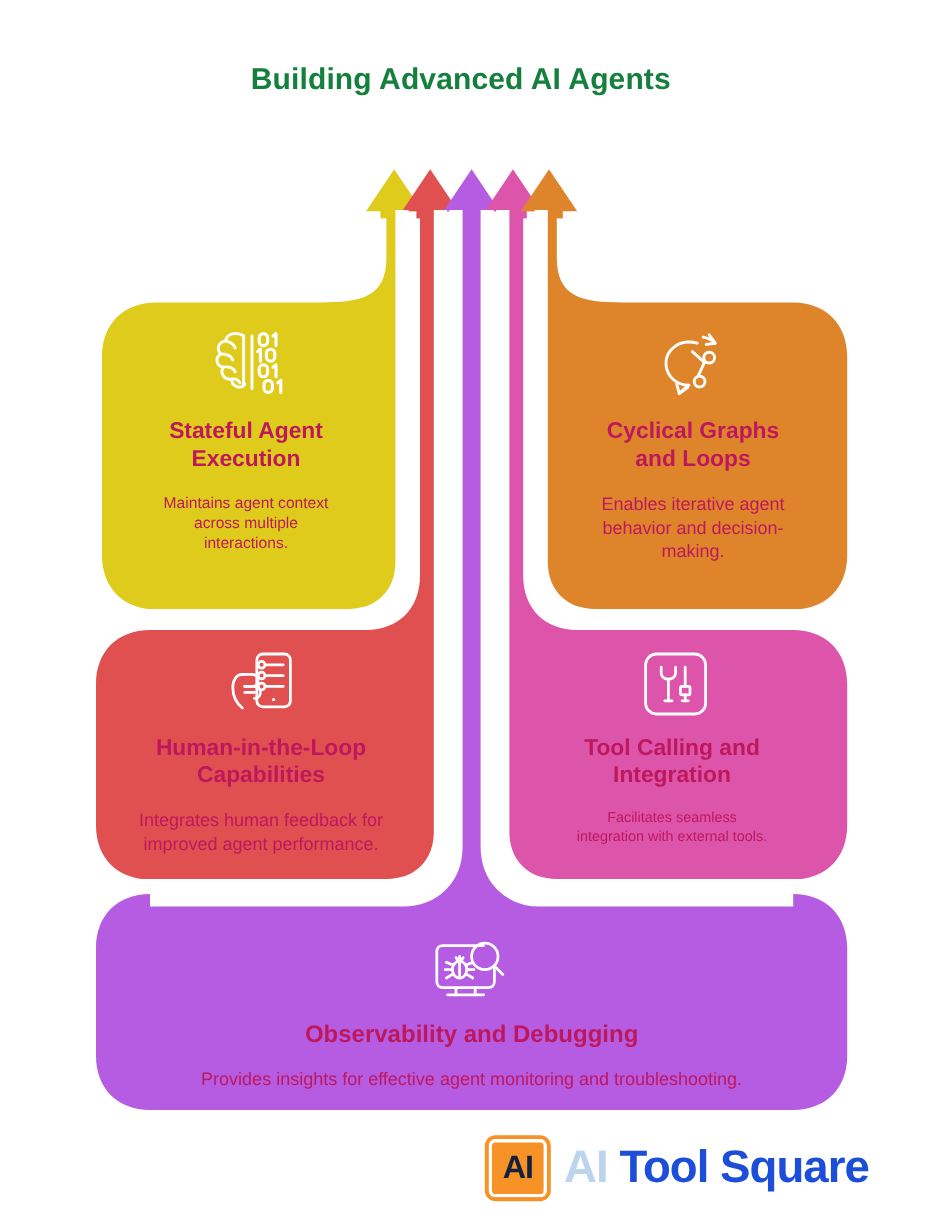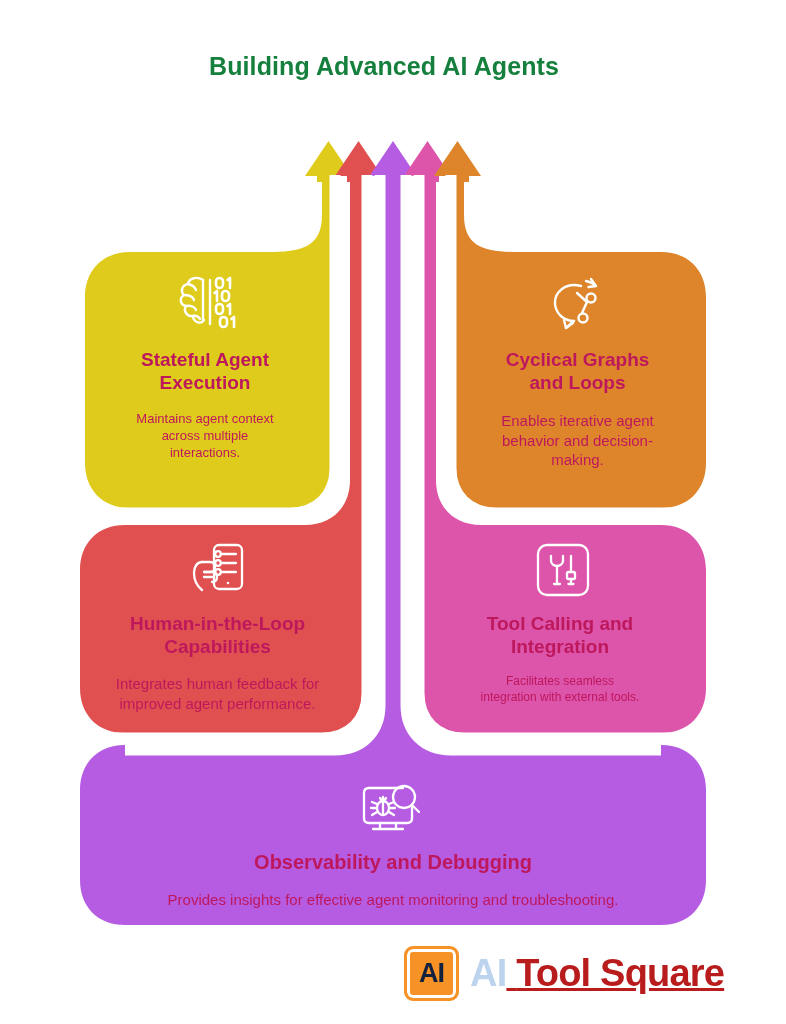--- a/index.html
+++ b/index.html
@@ -118,21 +118,21 @@
     letter-spacing: -1px;
     line-height: 1;
   }
   .logo-word {
     font-size: 38px;
     font-weight: bold;
     letter-spacing: -0.8px;
     line-height: 1;
   }
   .logo-ai   { color: #BDD4EE; }
-  .logo-rest { color: #b91c1c; text-decoration: underline; }
+  .logo-rest { color: #1d4ed8; }
 </style>
 </head>
 <body>
 
 <div id="canvas">
 
   <div class="title">Building Advanced AI Agents</div>
 
   <div class="graphic">
     <svg width="786" height="1024" viewBox="0 0 786 1024" xmlns="http://www.w3.org/2000/svg">

